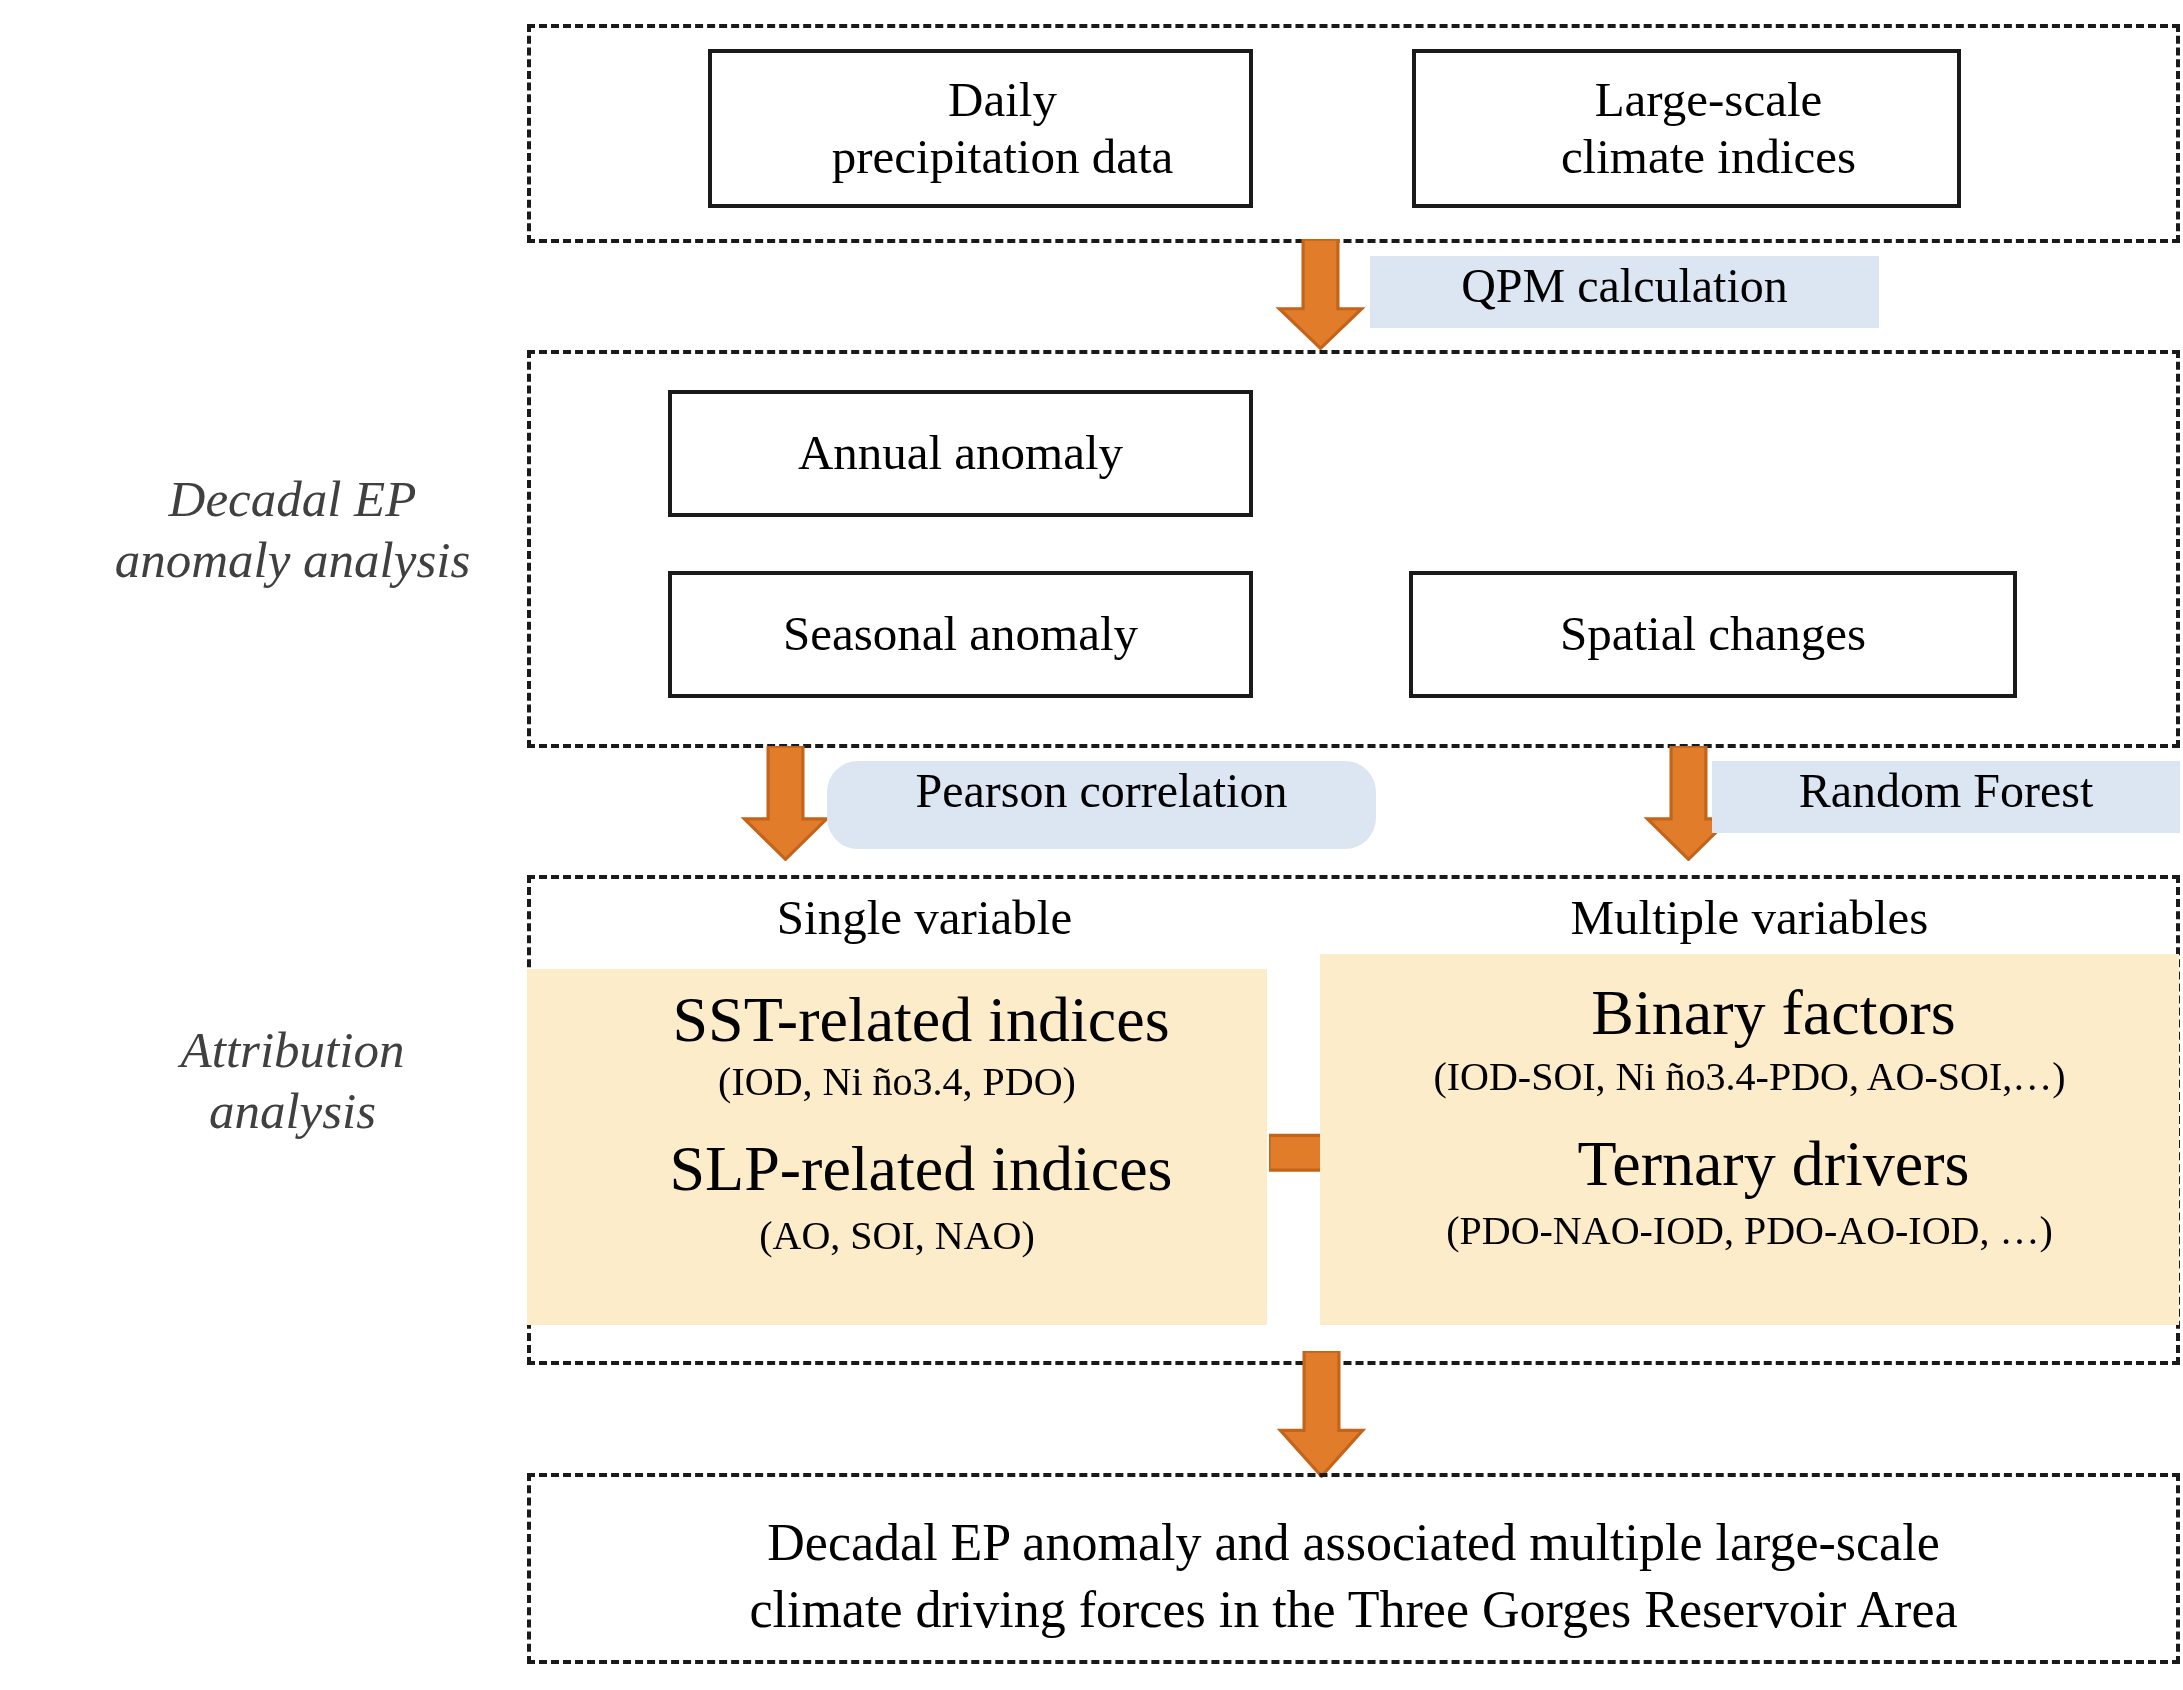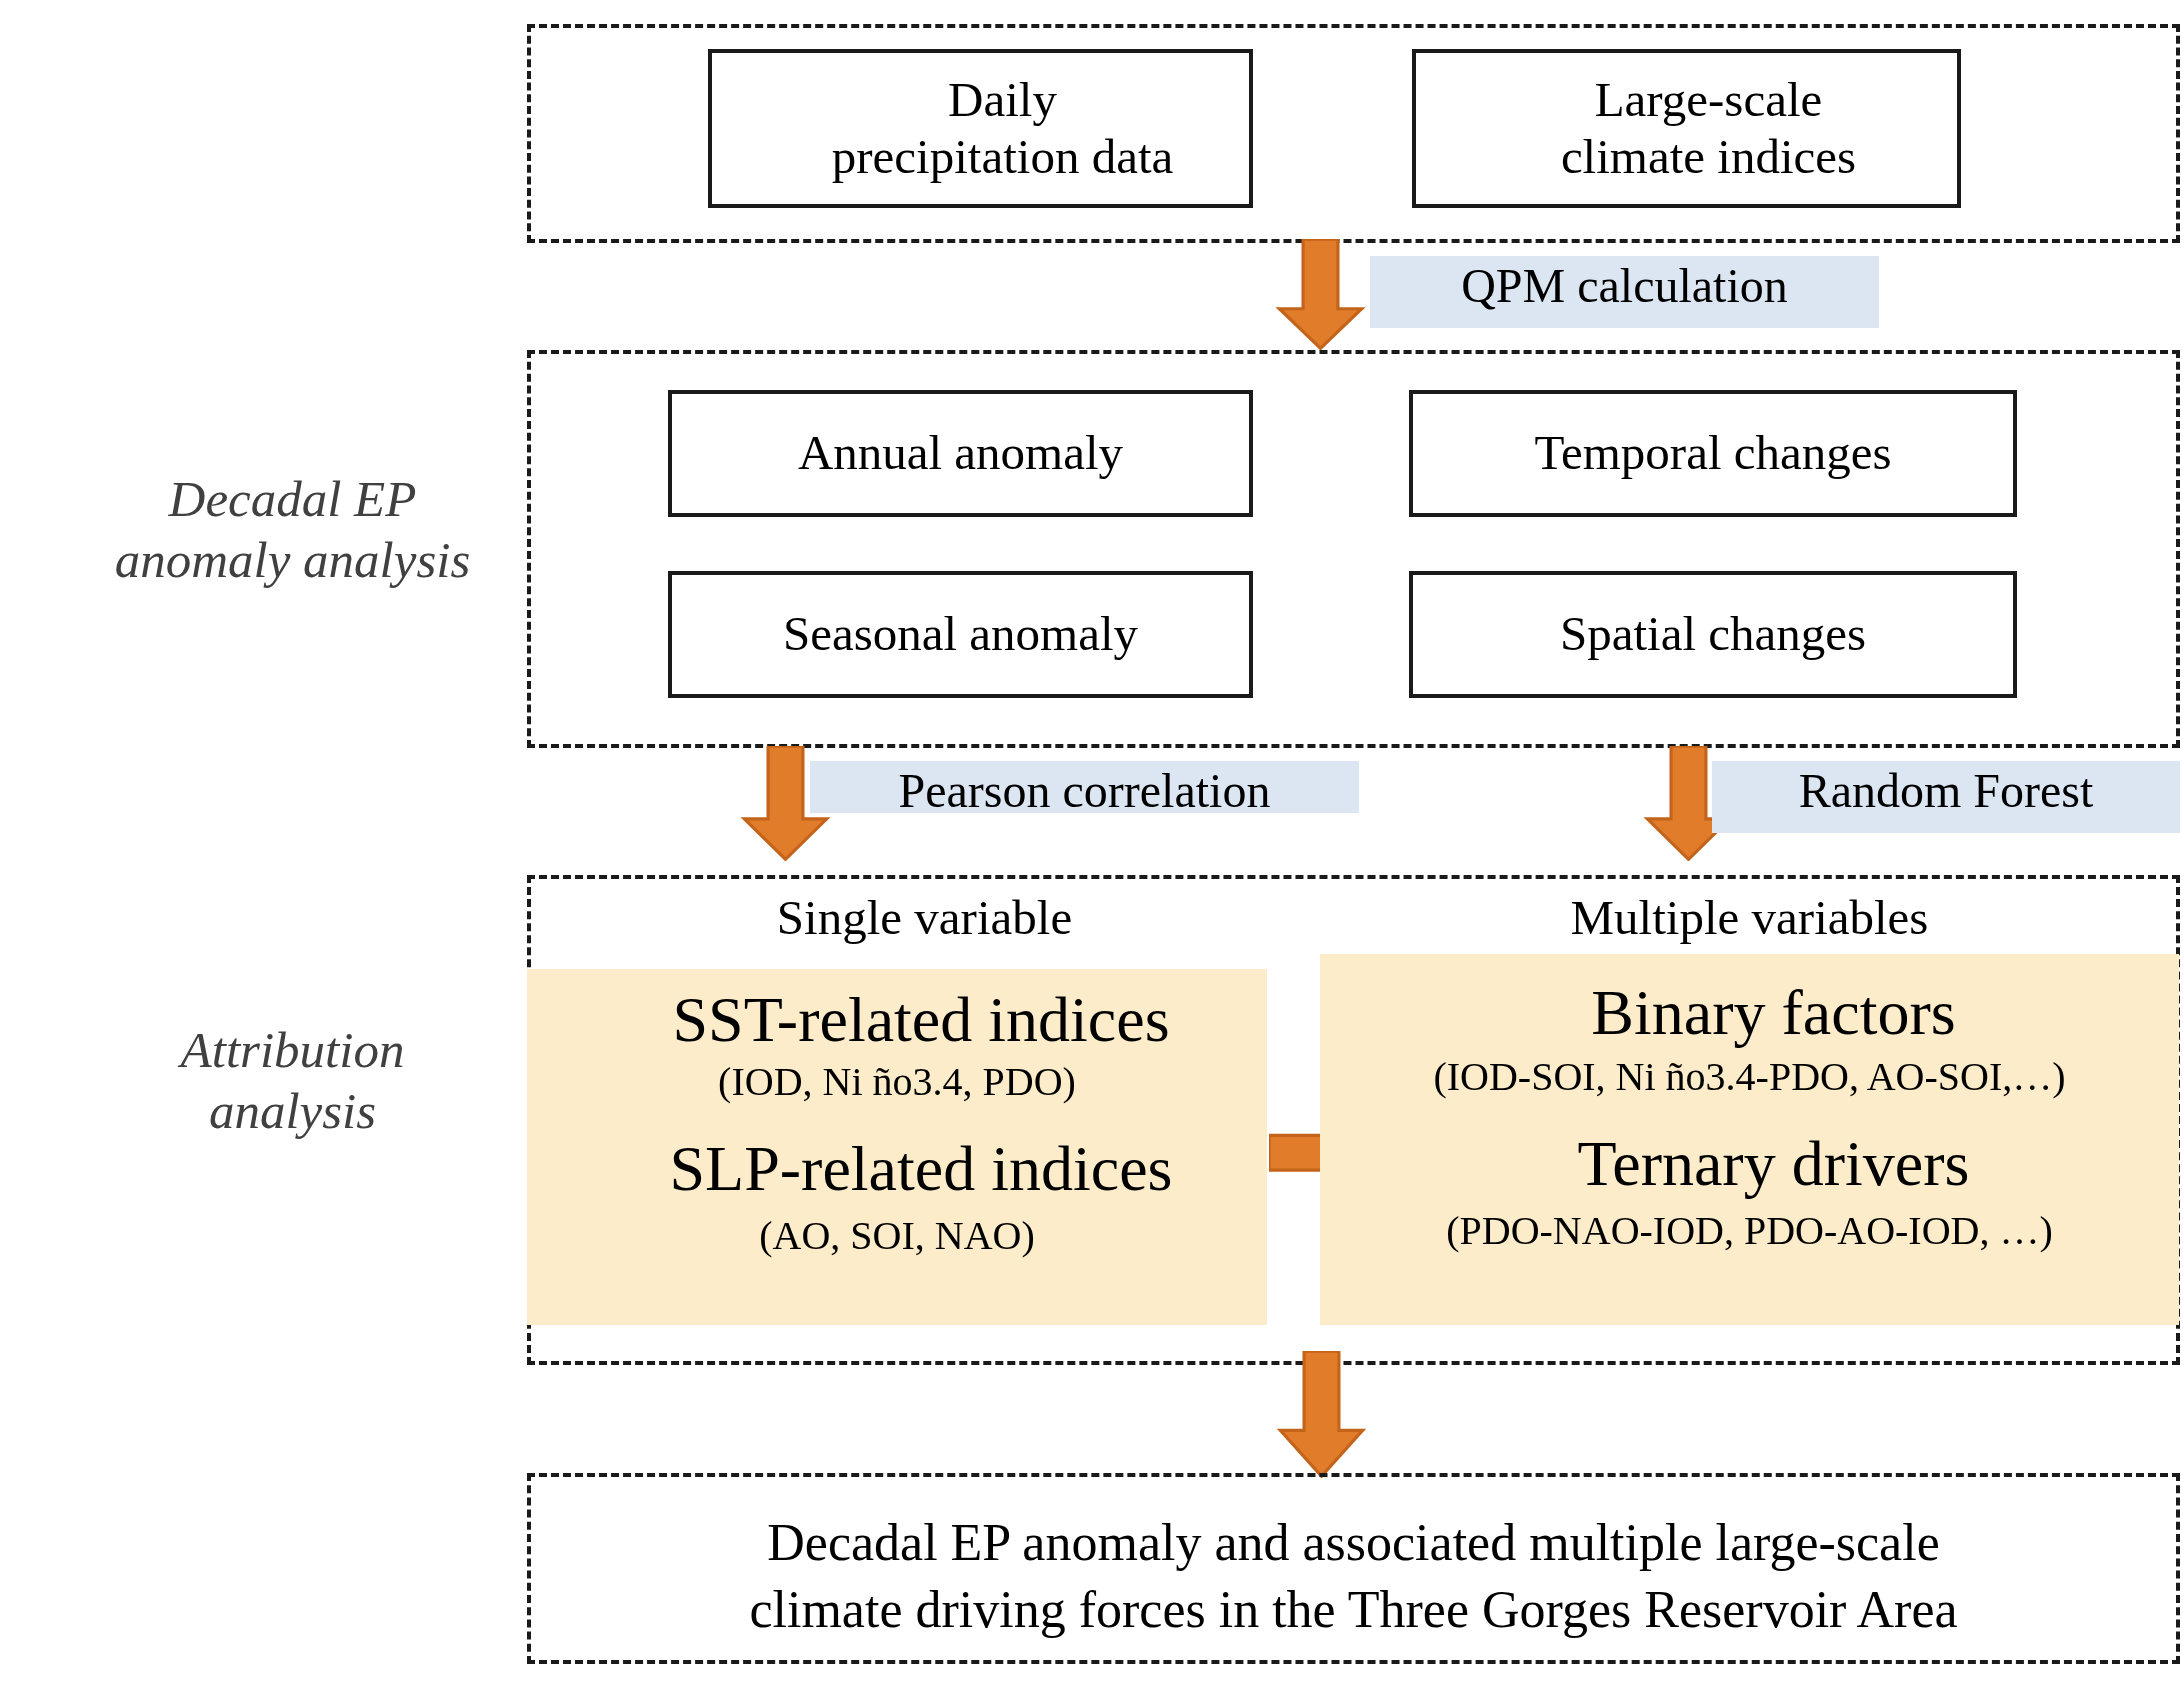--- a/index.html
+++ b/index.html
@@ -136,33 +136,30 @@
   <div class="dashed-group" style="left:527px; top:350px; width:1653px; height:398px;"></div>
 
   <div class="solid-box" style="left:668px; top:390px; width:585px; height:127px;">
     <span>Annual anomaly</span>
   </div>
 
   <div class="solid-box" style="left:668px; top:571px; width:585px; height:127px;">
     <span>Seasonal anomaly</span>
   </div>
 
-  <div class="solid-box" style="left:1409px; top:390px; width:608px; height:127px;">
-    <span>Temporal changes</span>
-  </div>
 
   <div class="solid-box" style="left:1409px; top:571px; width:608px; height:127px;">
     <span>Spatial changes</span>
   </div>
 
   <svg class="arrow" style="left:738px; top:746px;" width="95" height="115" viewBox="0 0 120 145">
     <polygon points="38,0 82,0 82,92 112,92 60,143 8,92 38,92" fill="#E07C2A" stroke="#C4641B" stroke-width="4"></polygon>
   </svg>
 
-  <div class="method-tag" style="left:810px; top:761px; width:549px; height:52px;">
+  <div class="method-tag" style="left:827px; top:761px; width:549px; height:88px;border-radius:31px;">
     <span>Pearson correlation</span>
   </div>
 
   <svg class="arrow" style="left:1641px; top:746px;" width="95" height="115" viewBox="0 0 120 145">
     <polygon points="38,0 82,0 82,92 112,92 60,143 8,92 38,92" fill="#E07C2A" stroke="#C4641B" stroke-width="4"></polygon>
   </svg>
 
   <div class="method-tag" style="left:1712px; top:761px; width:468px; height:72px;">
     <span>Random Forest</span>
   </div>

